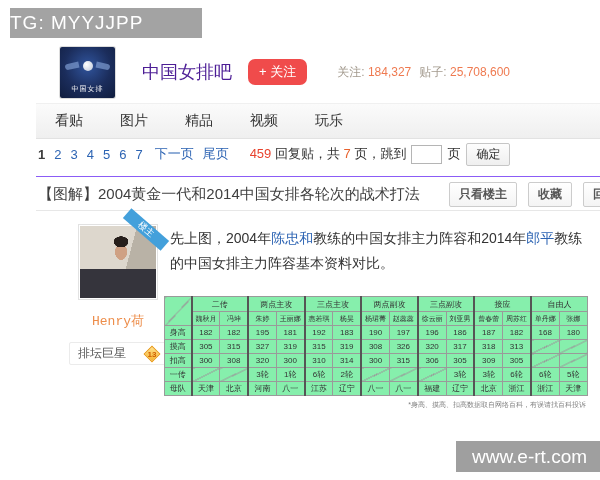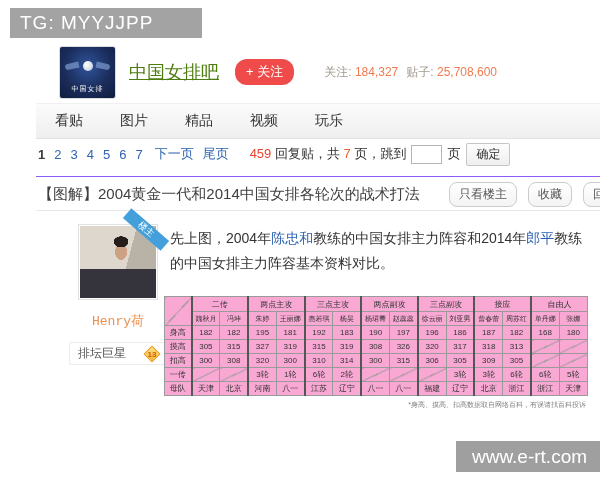--- a/index.html
+++ b/index.html
@@ -2,37 +2,37 @@
 <html><head>
 <meta charset="utf-8">
 <style>
   * { box-sizing: border-box; margin: 0; padding: 0; }
   html,body { width:600px; height:480px; }
   body { font-family:"Liberation Sans","DejaVu Sans",sans-serif; background:#fff; }
   .page { position:relative; width:600px; height:480px; background:#fff; overflow:hidden; }
 
   
   .tg-bar { position:absolute; left:10px; top:8px; width:192px; height:30px;
-    background:#a3a3a3; color:#fff; font-size:19px; line-height:30px; padding-left:10px; letter-spacing:1px; }
+    background:#a3a3a3; color:#fff; font-size:19px; line-height:30px; letter-spacing:1px; }
 
   
   .forum-header { position:absolute; left:60px; top:44px; right:4px; height:56px;
     display:flex; align-items:center; }
   .forum-logo { width:55px; height:51px; border-radius:2px; position:relative; flex:0 0 auto;
     background:radial-gradient(circle at 50% 38%, #30549c 0%, #1b2d5c 55%, #101d3e 100%);
     box-shadow:0 0 0 1px #dcdcdc; overflow:hidden; }
   .logo-ball { position:absolute; left:50%; top:14px; margin-left:-5px; width:10px; height:10px;
     border-radius:50%; background:radial-gradient(circle at 35% 35%, #fff, #cfd6e4 70%); }
   .logo-wing { position:absolute; top:16px; height:6px; width:14px; background:#7e9bd0; opacity:.7; }
   .logo-wing.l { left:5px; border-radius:6px 0 0 6px; transform:rotate(-12deg); }
   .logo-wing.r { right:5px; border-radius:0 6px 6px 0; transform:rotate(12deg); }
   .logo-text { position:absolute; bottom:4px; left:0; right:0; text-align:center;
     font-size:7px; color:#fff; letter-spacing:1px; }
-  .forum-title { font-size:18px; color:#4d7c0f; margin-left:14px;text-decoration:underline; }
-  .follow-btn { margin-left:16px; background:#f04b4b; color:#fff; border:none; border-radius:12px;
+  .forum-title { font-size:18px; color:#4c1d95; margin-left:27px; }
+  .follow-btn { margin-left:16px; background:#f04b4b; color:#fff; border:none; border-radius:7px;
     font-size:13px; padding:4px 11px; cursor:pointer; font-family:inherit; }
   .forum-stats { margin-left:30px; font-size:12px; display:flex; gap:8px; }
   .stat-label { color:#a39a8e; }
   .stat-value { color:#ef7a50; }
 
   
   .tab-bar { position:absolute; left:36px; right:0; top:103px; height:36px;
     background:linear-gradient(#fbfbfb, #efefef);
     border-top:1px solid #f0f0f0; border-bottom:1px solid #e2e2e2;
     display:flex; align-items:center; padding-left:19px; gap:37px; }
@@ -49,22 +49,22 @@
   .orange-num { color:#e8622e; }
   .jump-input { width:31px; height:19px; border:1px solid #b5b5b5; margin:0 5px; font-size:12px; padding:0 3px; }
   .confirm-btn { margin-left:6px; border:1px solid #c6c6c6; background:linear-gradient(#fdfdfd,#efefef);
     border-radius:2px; font-size:12px; color:#333; padding:2px 9px; cursor:pointer; font-family:inherit; }
 
   
   .post-title-row { position:absolute; left:36px; right:0; top:176px; height:35px;
     border-top:1px solid #8b5cf6; border-bottom:1px solid #e7e7e7; }
   .post-title { font-size:15px; font-weight:normal; color:#3f3f3f; line-height:34px; padding-left:2px; }
   .title-actions { position:absolute; right:-27px; top:5px; display:flex; gap:11px; }
-  .action-btn { border:1px solid #ccc; background:linear-gradient(#fff,#f4f4f4); border-radius:8px;
-    color:#555; font-size:12px; padding:3px 9px; white-space:nowrap; cursor:pointer; font-family:inherit; }
+  .action-btn { border:1px solid #ccc; background:linear-gradient(#fff,#f4f4f4); border-radius:2px;
+    color:#555; font-size:12px; padding:3px 9px; white-space:nowrap; cursor:pointer; font-family:inherit;font-weight:bold; }
 
   
   .sidebar { position:absolute; left:58px; top:218px; width:120px; text-align:center; }
   .avatar-wrap { position:relative; width:80px; height:76px; margin:6px auto 0;
     border:1px solid #e2e2e2; background:#fff; }
   .avatar-photo { position:absolute; inset:1px;
     background:
       radial-gradient(ellipse 12px 9px at 54% 22%, #261e1a 60%, transparent 62%),
       radial-gradient(ellipse 10px 13px at 54% 36%, #cfa184 60%, transparent 62%),
       linear-gradient(to top, #35343c 0 40%, transparent 40%),
@@ -81,21 +81,21 @@
     border:1px solid #e8960c; transform:rotate(45deg); display:flex; align-items:center; justify-content:center; }
   .badge-level { transform:rotate(-45deg); font-size:8px; font-weight:bold; color:#cf5f00; }
 
   
   .content { position:absolute; left:170px; top:226px; width:420px; }
   .post-text { font-size:14px; line-height:25px; color:#333; }
   .inline-link { color:#2d64b3; text-decoration:none; cursor:pointer; }
 
   
   .table-wrap { margin-top:16px; margin-left:-6px; width:424px; }
-  table.stats { width:100%; border-collapse:collapse; border:1px solid #555; background:#f9a8d4;
+  table.stats { width:100%; border-collapse:collapse; border:1px solid #555; background:#86efac;
     table-layout:fixed;margin-top:20px; }
   table.stats th, table.stats td { border:1px solid #9a9a9a; text-align:center; color:#333;
     font-weight:normal; overflow:hidden; white-space:nowrap; }
   table.stats .lbl { width:27px; font-size:8px; }
   table.stats .grp { height:15px; font-size:8px; }
   table.stats .pname { height:14px; font-size:7px; }
   table.stats td { height:14px; font-size:8px; }
   table.stats .gstart { border-left:2px solid #555; }
   table.stats .diag { background:linear-gradient(to bottom right,
       transparent calc(50% - 0.5px), #999 calc(50% - 0.5px), #999 calc(50% + 0.5px), transparent calc(50% + 0.5px)); }

